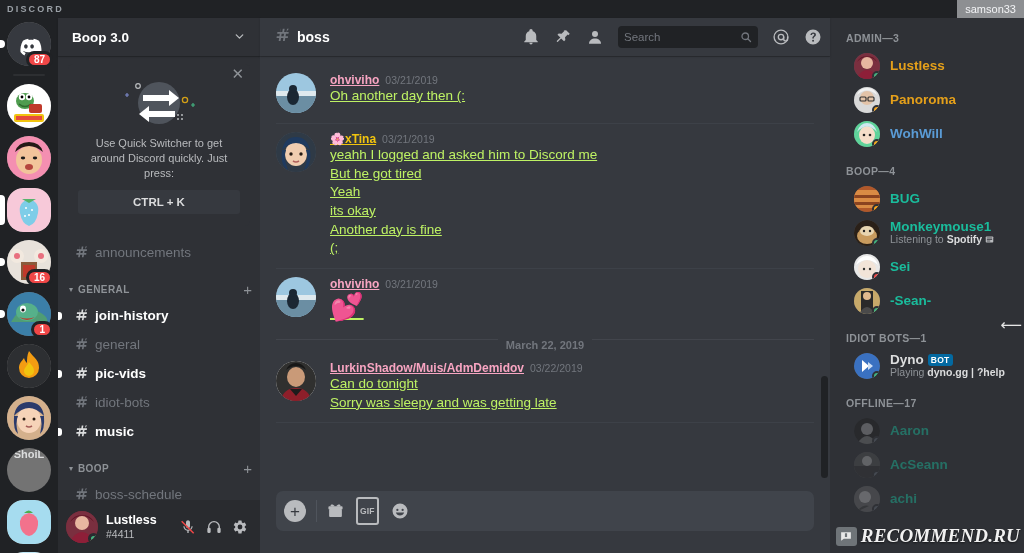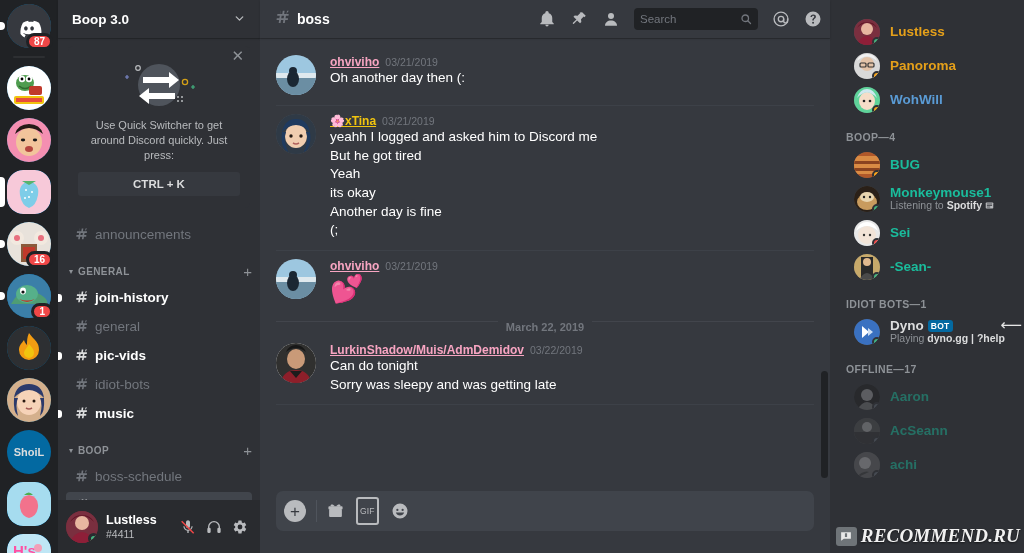--- a/index.html
+++ b/index.html
@@ -30,23 +30,23 @@
 
   
   .rail {
     width: 58px; background: #202225; flex: none;
     display: flex; flex-direction: column; align-items: center;
     padding-top: 4px; gap: 8px; overflow: hidden; position: relative;
   }
   .guild-wrap { position: relative; width: 44px; height: 44px; flex: none; }
   .guild {
     width: 44px; height: 44px; border-radius: 50%;
-    display: flex; align-items: center; justify-content: center;
+    display: flex; align-items: flex-start; justify-content: center;
     font-size: 11px; color: #dcddde; overflow: hidden;
-    background: #0369a1; position: relative;
+    background: #737373; position: relative;
     font-weight: bold;
   }
   .guild.sq { border-radius: 16px; }
   .badge {
     position: absolute; right: -2px; bottom: -2px;
     min-width: 18px; height: 17px; padding: 0 5px;
     background: #f04747; color: #fff; border-radius: 9px;
     font-size: 10px; font-weight: bold;
     display: flex; align-items: center; justify-content: center;
     border: 3px solid #202225;
@@ -135,21 +135,21 @@
     height: 38px; flex: none; display: flex; align-items: center;
     padding: 0 8px 0 14px; gap: 6px;
     box-shadow: 0 1px 0 rgba(4,4,5,.2), 0 1px 2px rgba(4,4,5,.15);
     z-index: 3; background: #36393f;
   }
   .topbar .hash { color: #72767d; font-size: 18px; font-weight: 500; }
   .topbar .chname { color: #fff; font-size: 14px; font-weight: bold; }
   .topbar-right { margin-left: auto; display: flex; align-items: center; gap: 14px; }
   .tb-ic { color: #b9bbbe; cursor: pointer; display: flex; align-items: center; }
   .searchbox {
-    width: 124px; height: 22px; background: #202225; border-radius: 4px;
+    width: 140px; height: 22px; background: #202225; border-radius: 4px;
     display: flex; align-items: center; padding: 0 6px; gap: 4px; cursor: text;
   }
   .searchbox input {
     flex: 1; background: transparent; border: none; outline: none;
     color: #dcddde; font-size: 11.5px; font-family: inherit; width: 100%;
   }
   .searchbox input::placeholder { color: #72767d; }
 
   .messages { flex: 1; overflow: hidden; position: relative; padding-bottom: 4px; }
   .msg {
@@ -157,21 +157,21 @@
   }
   .msg.first { margin-top: 9px; }
   .msg-avatar {
     width: 40px; height: 40px; border-radius: 50%; flex: none; overflow: hidden;
     background: #4f545c; position: relative;
   }
   .msg-body { flex: 1; min-width: 0; }
   .msg-head { display: flex; align-items: baseline; gap: 6px; }
   .msg-author { font-size: 12px; font-weight: bold; text-decoration: underline; }
   .msg-time { font-size: 10.5px; color: #72767d; }
-  .msg-line { font-size: 13.5px; color: #ffffff; line-height: 1.38; }
+  .msg-line { font-size: 13.5px; color: #bef264; line-height: 1.38; text-decoration: underline; }
   .msg-line.big-emoji { font-size: 27px; line-height: 1.2; }
   .msg-sep { height: 1px; background: rgba(79,84,92,.32); margin: 8px 16px 0 16px; }
 
   .day-divider {
     display: flex; align-items: flex-start; gap: 8px; margin: 14px 16px 2px 16px;
   }
   .day-divider .ln { flex: 1; height: 1px; background: rgba(79,84,92,.48); }
   .day-divider .lbl { font-size: 11px; color: #72767d; font-weight: 600; }
 
   .scrollbar {
@@ -190,21 +190,21 @@
   .comp-plus {
     width: 22px; height: 22px; border-radius: 50%; background: #b9bbbe;
     color: #36393f; display: flex; align-items: center; justify-content: center;
     font-size: 17px; line-height: 1; cursor: pointer; flex: none; font-weight: 400;
   }
   .comp-div { width: 1px; height: 22px; background: #4f545c; flex: none; }
   .comp-input { flex: 1; color: #72767d; font-size: 13.5px; }
   .comp-icons { display: flex; gap: 12px; align-items: center; color: #b9bbbe; }
   .gifbtn {
     border: 2px solid #b9bbbe; border-radius: 3px; color: #b9bbbe;
-    font-size: 8.5px; font-weight: normal; padding: 8px 2px; line-height: 1.05;
+    font-size: 8.5px; font-weight: bold; padding: 8px 2px; line-height: 1.05;
     cursor: pointer; letter-spacing: .2px;
   }
 
   
   .members {
     width: 194px; flex: none; background: #2f3136; padding: 14px 0 0 0;
     overflow: hidden; position: relative;
   }
   .mgroup {
     font-size: 10.5px; font-weight: bold; letter-spacing: .35px;
@@ -248,20 +248,24 @@
   .cursor-arrow { position: absolute; right: 2px; top: 316px; color: #e6e6e6; font-size: 15px; z-index: 25; }
 
   
   .av-img { position: absolute; inset: 0; }
 </style>
 </head>
 <body>
 
 <div class="app">
 
+  <div class="titlebar">
+    <div class="brand">DISCORD</div>
+    <div class="winuser">samson33</div>
+  </div>
 
   <div class="body">
 
     <div class="rail" id="rail">
         <div class="guild-wrap">
           <div class="pill sm"></div>
           <div class="guild ">
             <svg viewBox="0 0 44 44">
               <rect width="44" height="44" fill="#36393f"></rect>
               <path d="M30.5 30c-1.1 1.4-2.4 2.6-3.9 3.5l-1.3-2.4c1.2-.6 2.2-1.4 3-2.4-2 1-4.1 1.5-6.3 1.5s-4.3-.5-6.3-1.5c.8 1 1.8 1.8 3 2.4L17.4 33.5c-1.5-.9-2.8-2.1-3.9-3.5-.4-3.7.4-7.6 2.4-11.2 1.6-1 3.4-1.7 5.3-2l.5 1.2c1.5-.3 3-.3 4.5 0l.5-1.2c1.9.3 3.7 1 5.3 2 2 3.6 2.8 7.5 2.4 11.2zM18.9 26.6c1 0 1.8-1 1.8-2.2s-.8-2.2-1.8-2.2-1.8 1-1.8 2.2.8 2.2 1.8 2.2zm6.2 0c1 0 1.8-1 1.8-2.2s-.8-2.2-1.8-2.2-1.8 1-1.8 2.2.8 2.2 1.8 2.2z" fill="#fff"></path>
@@ -691,20 +695,21 @@
               <svg width="18" height="18" viewBox="0 0 24 24" fill="currentColor">
                   <path d="M12 2a10 10 0 100 20 10 10 0 000-20zm-3.5 7a1.5 1.5 0 110 3 1.5 1.5 0 010-3zm7 0a1.5 1.5 0 110 3 1.5 1.5 0 010-3zM12 18c-2.6 0-4.8-1.7-5.5-4h11c-.7 2.3-2.9 4-5.5 4z"></path>
                 </svg>
             </span>
           </div>
         </div>
       </div>
     </div>
 
     <div class="members" id="memberlist">
+        <div class="mgroup">ADMIN—3</div>
         <div class="member">
           <div class="m-av"><svg viewBox="0 0 26 26">
               <rect width="26" height="26" fill="#7a2f3f"></rect>
               <circle cx="13" cy="10" r="6" fill="#e8b7a0"></circle>
               <path d="M2 26 q5-9 11-9 t11 9z" fill="#8e1f38"></path>
               <path d="M3 9 q10-11 20 0 q-3-6-10-6 t-10 6z" fill="#5d1220"></path>
             </svg><div class="m-st" style="background:#43b581"></div></div>
           <div class="m-meta">
             <div class="m-name" style="color:#e5a01a">Lustless</div>
           </div>

